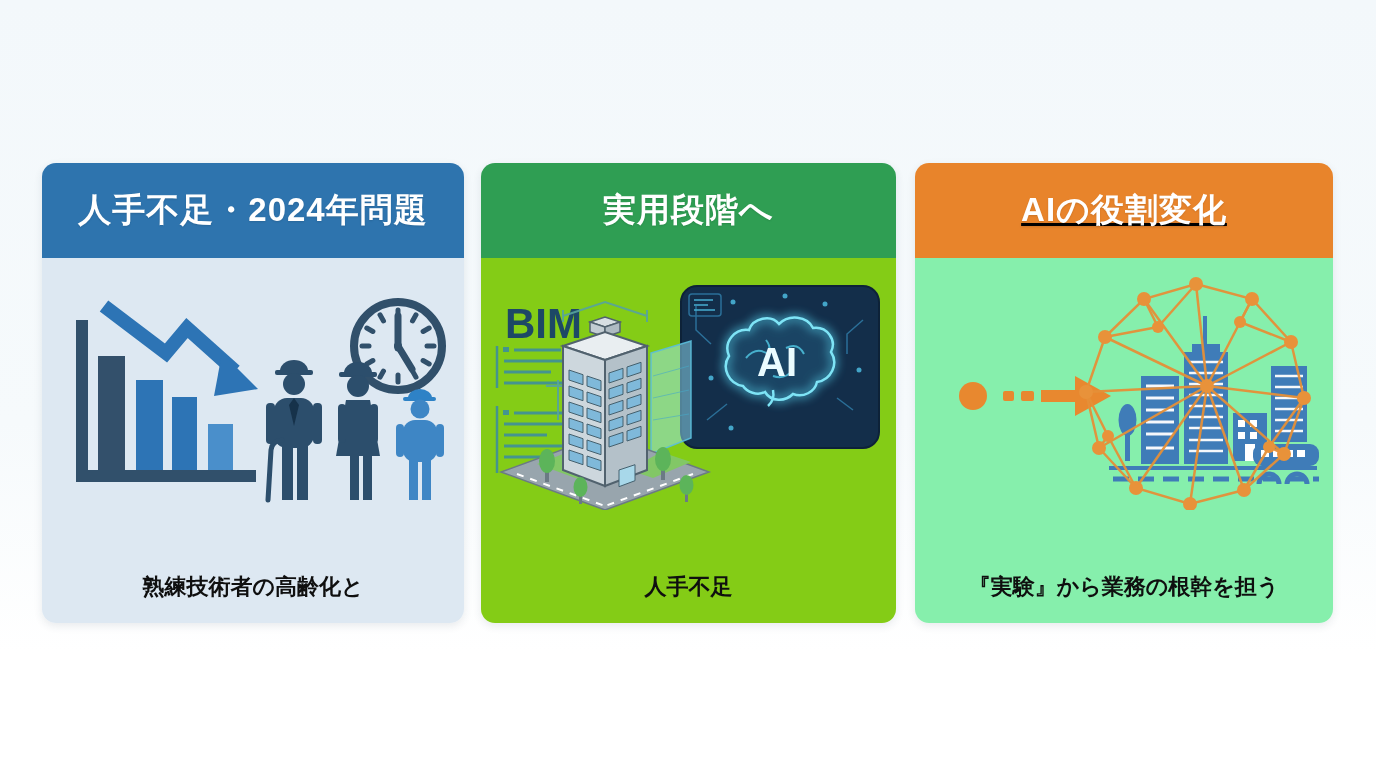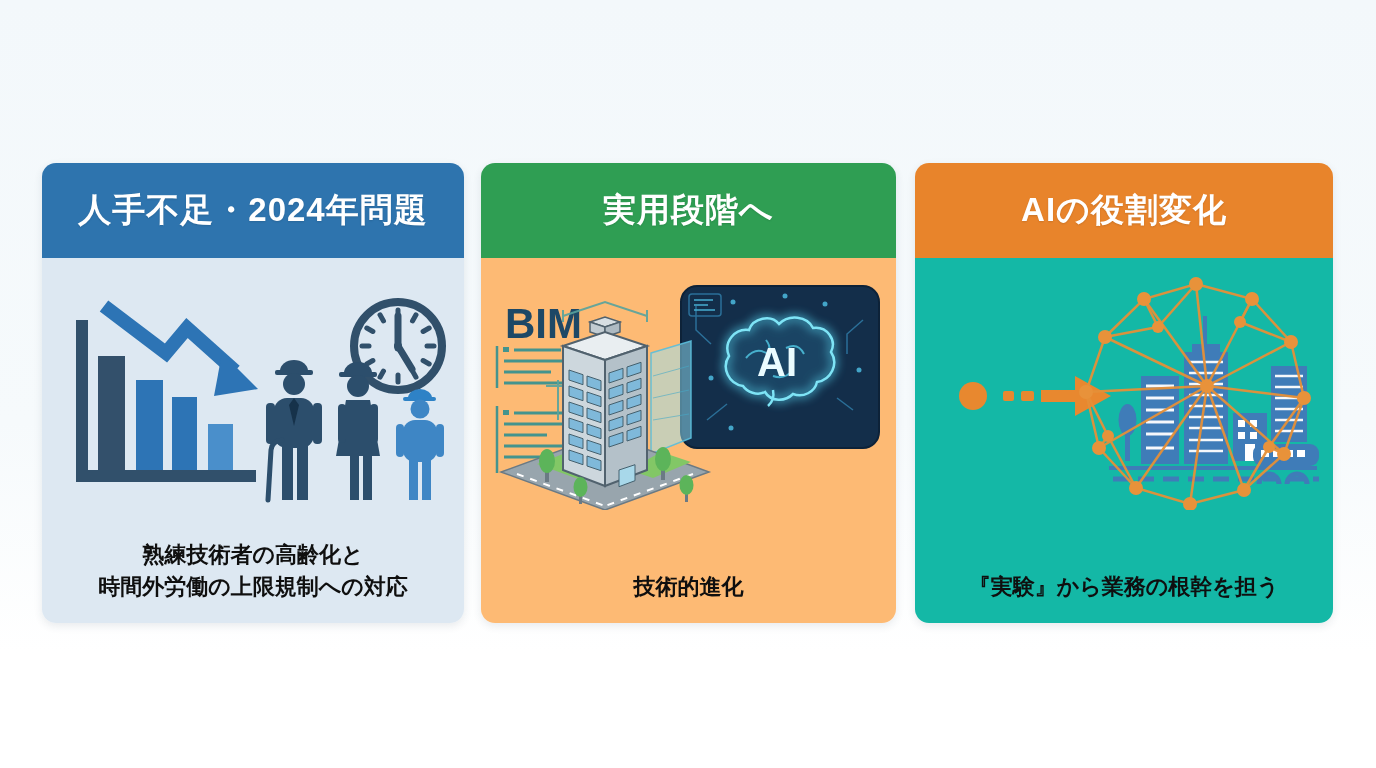--- a/index.html
+++ b/index.html
@@ -111,30 +111,29 @@
             <rect x="361" y="162" width="34" height="42" rx="12"></rect>
             <rect x="354" y="166" width="8" height="33" rx="4"></rect>
             <rect x="394" y="166" width="8" height="33" rx="4"></rect>
             <rect x="367" y="202" width="9" height="40"></rect>
             <rect x="380" y="202" width="9" height="40"></rect>
           </g>
         </svg>
       </div>
       <p class="caption">
         <span>熟練技術者の高齢化と</span><br>
-        <span>時間外労働の上限規制への対応</span>
       </p>
     </div>
   </section>
 
   <section class="panel panel-1">
     <header class="panel-header" style="background: rgb(47, 158, 83);">
       <h2 class="panel-title">実用段階へ</h2>
     </header>
-    <div class="panel-body" style="background: #fdba74;">
+    <div class="panel-body" style="background: #84cc16;">
       <div class="illustration">
         <svg viewBox="0 0 415 252">
           <defs>
             <filter id="glow" x="-60%" y="-60%" width="220%" height="220%">
               <feGaussianBlur stdDeviation="5"></feGaussianBlur>
             </filter>
           </defs>
 
           <text x="24" y="80" font-size="42" font-weight="800" fill="#1d4866">BIM</text>
 
@@ -257,30 +256,30 @@
               <rect x="180" y="210" width="4" height="12" fill="#6b7a84"></rect>
                 <ellipse cx="182" cy="201" rx="8" ry="12" fill="#5cb45a"></ellipse>
               <rect x="204" y="234" width="3" height="10" fill="#6b7a84"></rect>
                 <ellipse cx="205.5" cy="227" rx="7" ry="10" fill="#5cb45a"></ellipse>
             </g>
           </g>
         </svg>
       </div>
       <p class="caption">
         <br>
-        <span>技術的進化</span>
+        <span>人手不足</span>
       </p>
     </div>
   </section>
 
   <section class="panel panel-2">
-    <header class="panel-header" style="background: rgb(232, 132, 43);">
+    <header class="panel-header" style="background: rgb(232, 132, 43); text-decoration: underline;">
       <h2 class="panel-title">AIの役割変化</h2>
     </header>
-    <div class="panel-body" style="background: #14b8a6; padding-left: 24px;">
+    <div class="panel-body" style="background: #86efac; padding-left: 24px;">
       <div class="illustration">
         <svg viewBox="0 0 418 252">
 
           <g fill="#e8882f">
             <circle cx="58" cy="138" r="14"></circle>
           </g>
           <g fill="#e8882f">
             <rect x="88" y="133" width="11" height="10" rx="2"></rect>
             <rect x="106" y="133" width="13" height="10" rx="2"></rect>
             <rect x="126" y="132" width="36" height="12"></rect>

